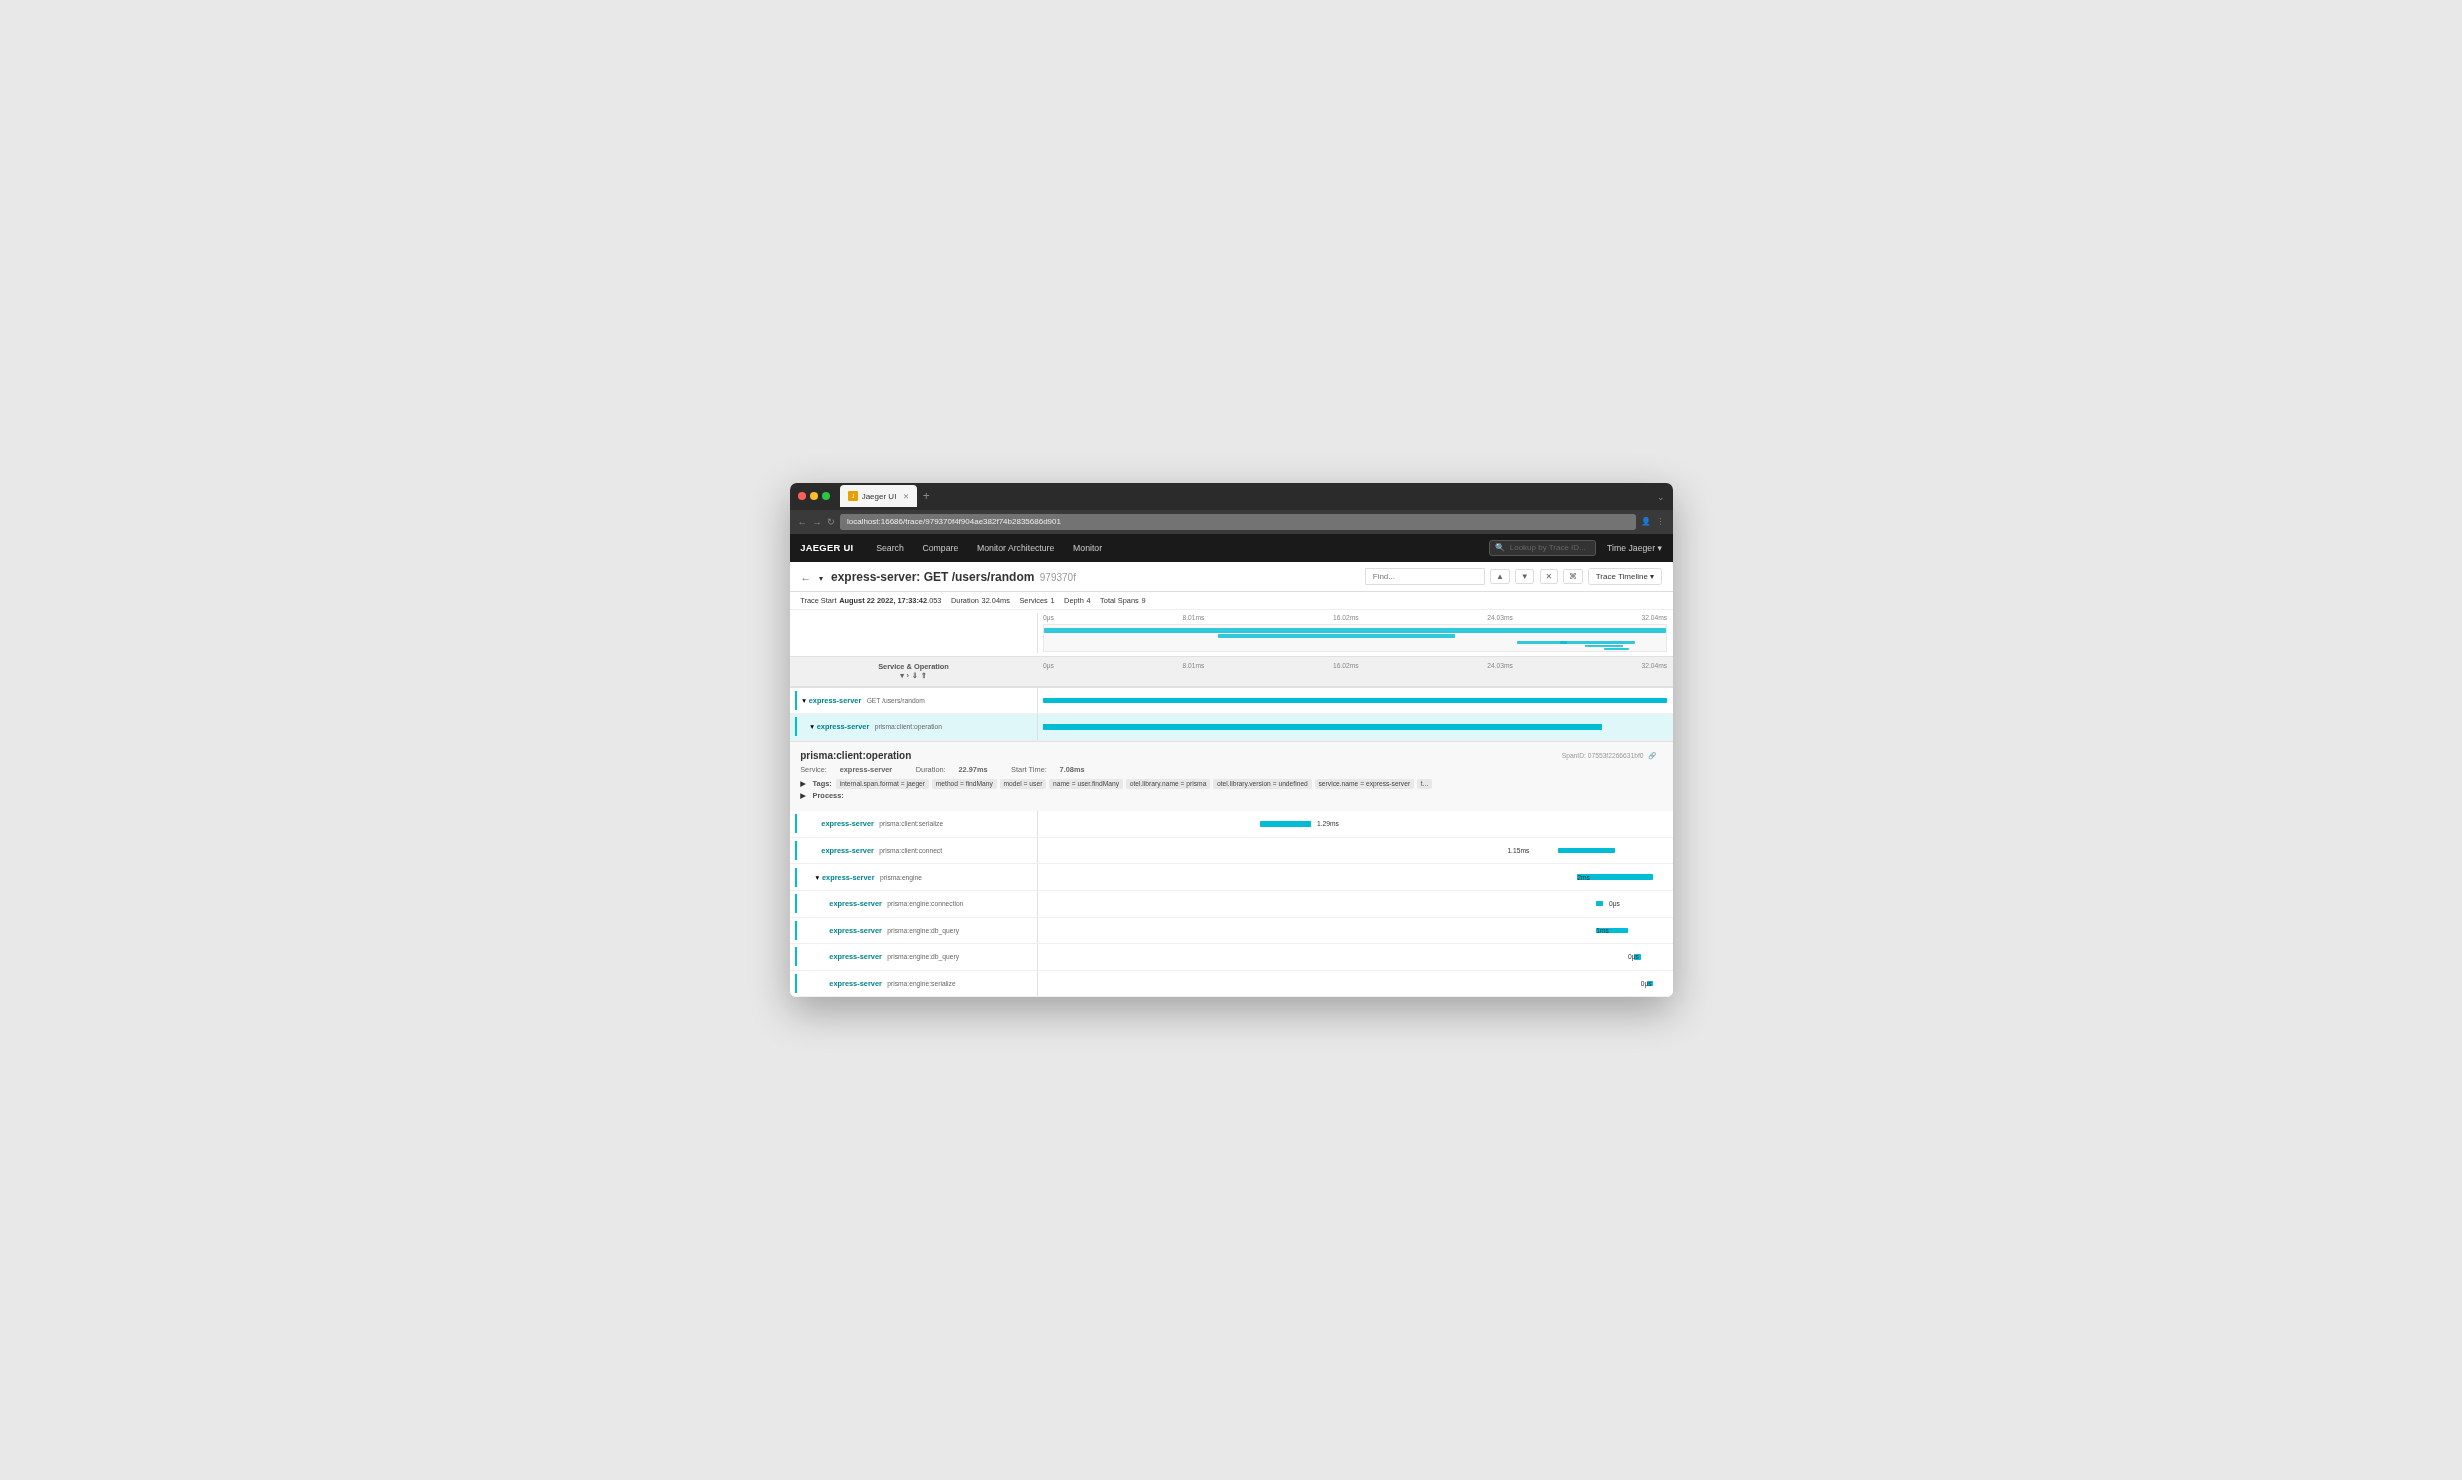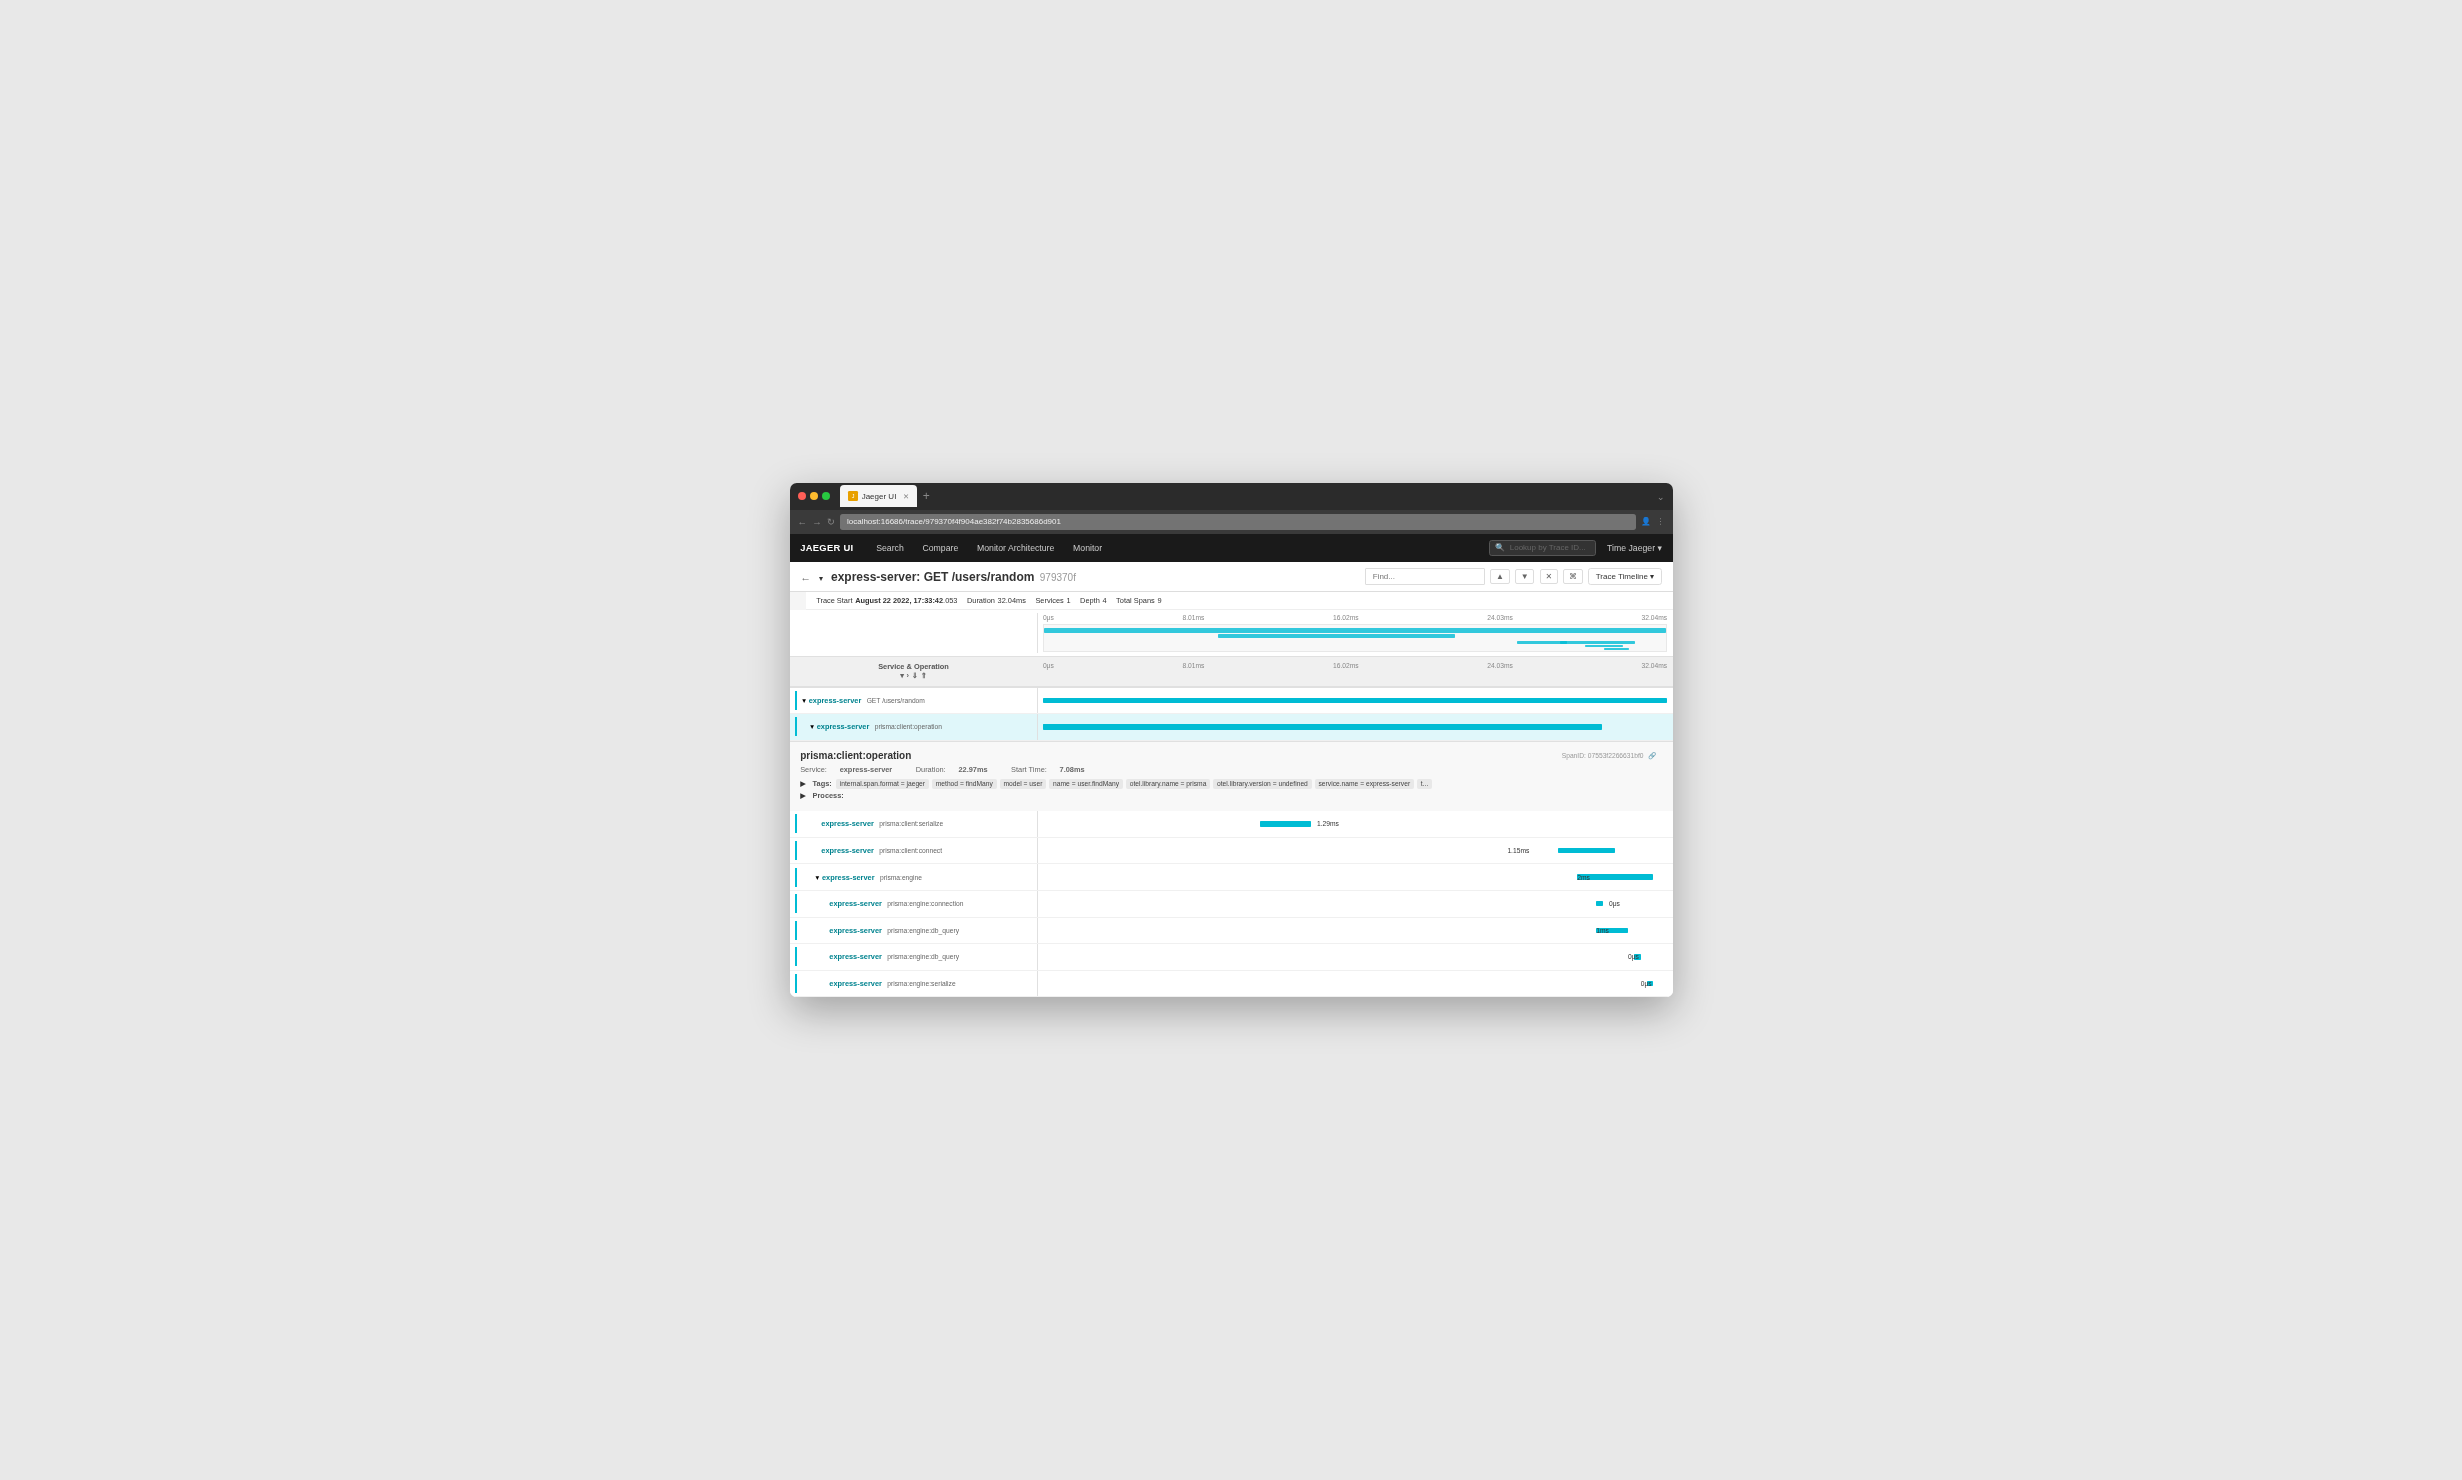--- a/index.html
+++ b/index.html
@@ -238,21 +238,20 @@
     
     .trace-meta {
       background: white;
       border-bottom: 0.7px solid #eee;
       padding: 4px 10.7px;
       font-size: 7.4px;
       color: #666;
       display: flex;
       gap: 2.7px;
       align-items: center;
-      margin-left: 16px;
     }
     .trace-meta span { color: #333; }
     
     .timeline-ruler {
       background: white;
       border-bottom: 0.7px solid #e0e0e0;
       display: flex;
       padding: 2.7px 0;
     }
     .ruler-left {

